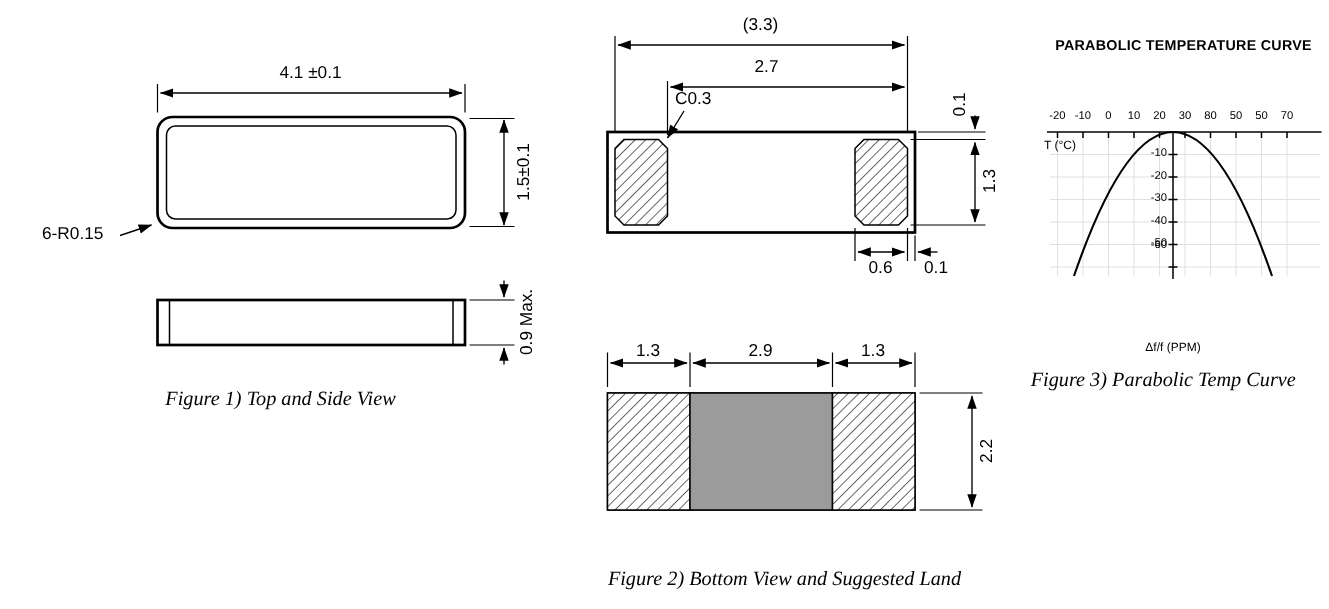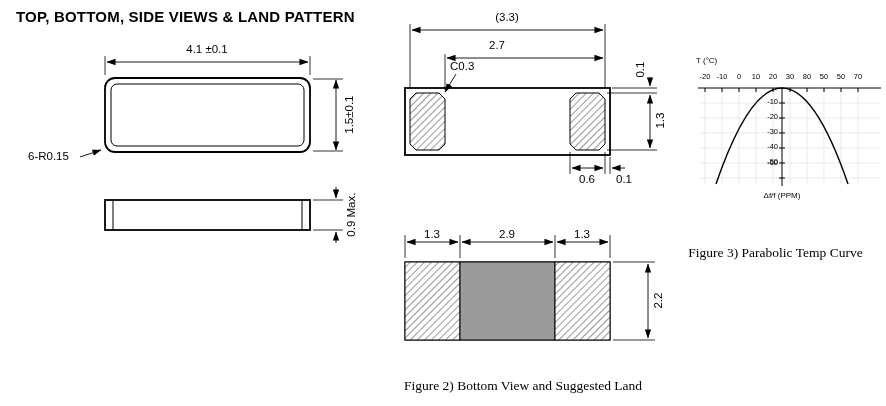--- a/index.html
+++ b/index.html
@@ -3,23 +3,23 @@
 <meta charset="utf-8">
 <style>
   html,body{margin:0;padding:0;background:#fff;}
   #canvas{position:relative;width:886px;height:406px;background:#fff;
           font-family:"Liberation Sans",sans-serif;color:#000;overflow:hidden;}
   .txt{position:absolute;white-space:nowrap;line-height:1.15;}
   .title{font-size:15px;font-weight:bold;letter-spacing:.2px;}
   .dim{font-size:11.5px;}
   .rot{transform:rotate(-90deg);}
   .center{text-align:center;}
-  .caption{font-family:"Liberation Serif",serif;font-size:13.5px;}
+  .caption{font-family:"Liberation Serif",serif;font-style:italic;font-size:13.5px;}
   .g3title{font-size:9.5px;font-weight:bold;text-align:center;letter-spacing:.2px;}
-  .g3small{font-size:8px;}
+  .g3small{font-size:8px;margin-top:36px;}
   .g3tick{font-size:7.5px;text-align:center;}
   .g3ytick{font-size:7.5px;text-align:right;}
   svg{position:absolute;left:0;top:0;}
   .thick{fill:#fff;stroke:#000;stroke-width:1.8;}
   .thin{fill:none;stroke:#000;stroke-width:1;}
   .ext{fill:none;stroke:#000;stroke-width:.8;}
   .dimline,.dimarrow{fill:none;stroke:#000;stroke-width:.9;}
   .pad{fill:url(#hatch);stroke:#000;stroke-width:1;}
   .grid{fill:none;stroke:#dcdcdc;stroke-width:.6;}
   .axis{fill:none;stroke:#000;stroke-width:1;}
@@ -84,41 +84,42 @@
       <path class="grid" d="M705,88 V184 M722,88 V184 M739,88 V184 M756,88 V184 M773,88 V184 M790,88 V184 M807,88 V184 M824,88 V184 M841,88 V184 M858,88 V184"></path>
       <path class="grid" d="M700,103 H880 M700,118 H880 M700,133 H880 M700,148 H880 M700,163 H880 M700,178 H880"></path>
       <path class="axis" d="M698,88 H881"></path>
       <path class="axis" d="M782,88 V186"></path>
       <path class="thin" d="M705,88 V92 M722,88 V92 M739,88 V92 M756,88 V92 M773,88 V92 M790,88 V92 M807,88 V92 M824,88 V92 M841,88 V92 M858,88 V92"></path>
       <path class="thin" d="M779,103 H785 M779,118 H785 M779,133 H785 M779,148 H785 M779,163 H785 M779,178 H785"></path>
       <path class="curve" d="M716,184 Q782,-8 848,184"></path>
     </g>
   </svg>
 
-  <div class="txt title" style="left:16px;top:8px">TOP, BOTTOM, SIDE VIEWS &amp; LAND PATTERN</div>
 
   <div class="txt dim center" style="left:147px;top:43px;width:120px">4.1 ±0.1</div>
   <div class="txt dim center rot" style="left:310px;top:108px;width:80px">1.5±0.1</div>
   <div class="txt dim" style="left:28px;top:150px">6-R0.15</div>
   <div class="txt dim center rot" style="left:312px;top:208px;width:80px">0.9 Max.</div>
+  <div class="txt caption center" style="left:82px;top:258px;width:210px">Figure 1) Top and Side View</div>
 
   <div class="txt dim center" style="left:467px;top:11px;width:80px">(3.3)</div>
-  <div class="txt dim center" style="left:457px;top:39px;width:80px">2.7</div>
+  <div class="txt dim center" style="left:471px;top:39px;width:80px">2.7</div>
   <div class="txt dim" style="left:450px;top:60px">C0.3</div>
   <div class="txt dim center rot" style="left:626px;top:63px;width:30px">0.1</div>
   <div class="txt dim center rot" style="left:646px;top:114px;width:30px">1.3</div>
   <div class="txt dim center" style="left:557px;top:173px;width:60px">0.6</div>
   <div class="txt dim center" style="left:594px;top:173px;width:60px">0.1</div>
 
   <div class="txt dim center" style="left:402px;top:228px;width:60px">1.3</div>
   <div class="txt dim center" style="left:477px;top:228px;width:60px">2.9</div>
   <div class="txt dim center" style="left:552px;top:228px;width:60px">1.3</div>
   <div class="txt dim center rot" style="left:644px;top:294px;width:30px">2.2</div>
   <div class="txt caption center" style="left:388px;top:378px;width:270px">Figure 2) Bottom View and Suggested Land</div>
 
+  <div class="txt g3title" style="left:699px;top:26px;width:180px">PARABOLIC TEMPERATURE CURVE</div>
   <div class="txt g3small" style="left:696px;top:56px">T (°C)</div>
 
   <span class="txt g3tick" style="left:695px;top:73px;width:20px">-20</span>
   <span class="txt g3tick" style="left:712px;top:73px;width:20px">-10</span>
   <span class="txt g3tick" style="left:729px;top:73px;width:20px">0</span>
   <span class="txt g3tick" style="left:746px;top:73px;width:20px">10</span>
   <span class="txt g3tick" style="left:763px;top:73px;width:20px">20</span>
   <span class="txt g3tick" style="left:780px;top:73px;width:20px">30</span>
   <span class="txt g3tick" style="left:797px;top:73px;width:20px">80</span>
   <span class="txt g3tick" style="left:814px;top:73px;width:20px">50</span>

